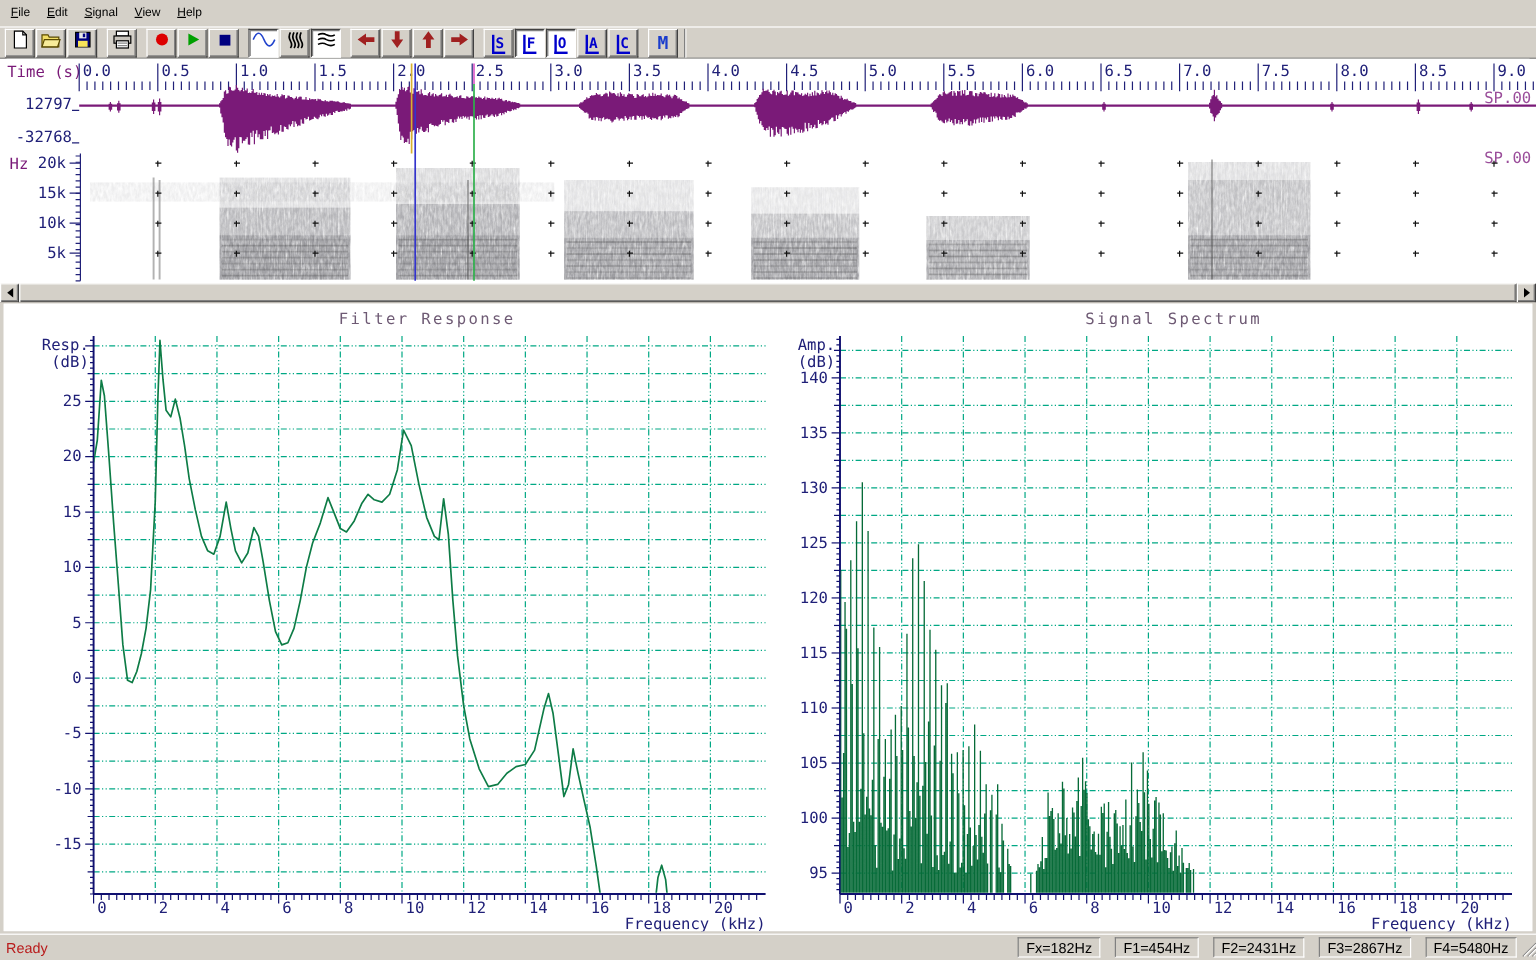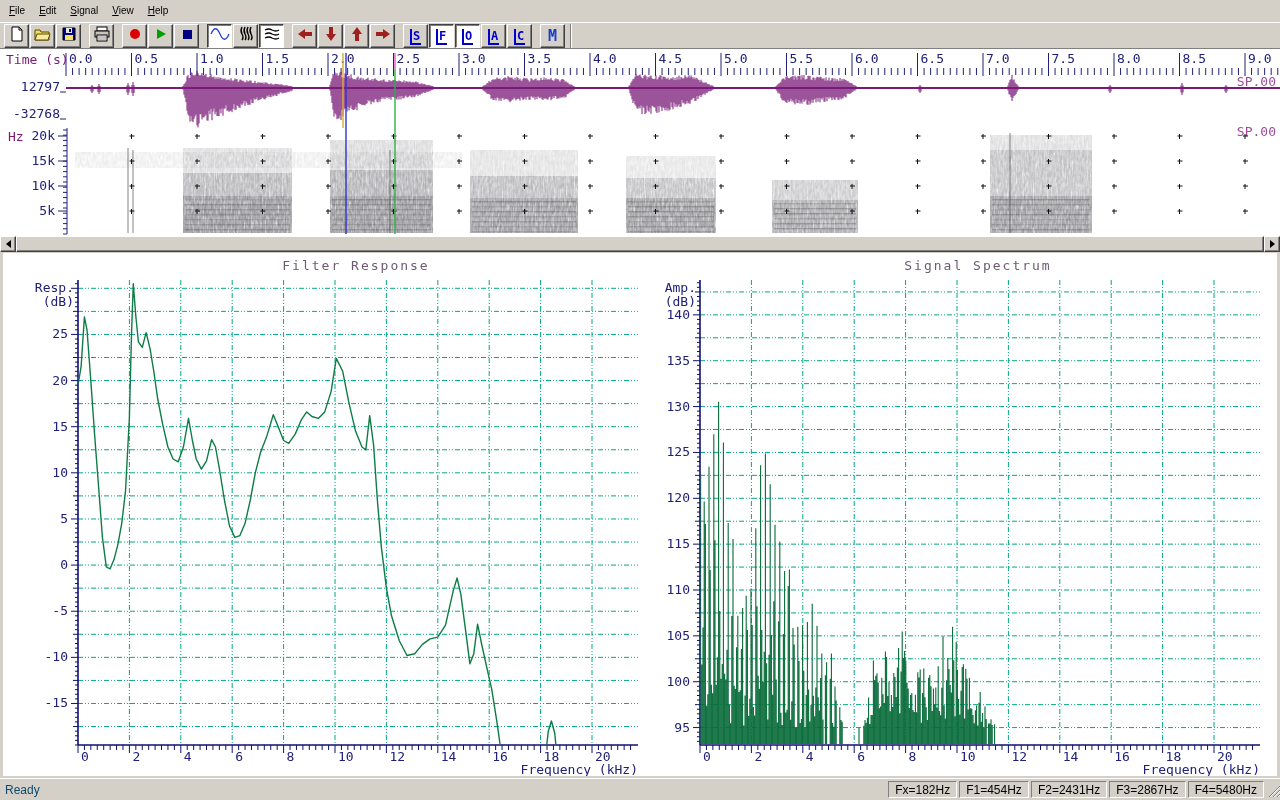--- a/index.html
+++ b/index.html
@@ -61,22 +61,22 @@
   
   .lower { position:absolute; left:0; top:252px; width:1280px; height:526px;
     background:#d4d0c8; padding:1px 3px 2px 3px; }
   .lower-inner { width:1274px; height:523px; background:#fff; position:relative; }
   .lower-inner svg { display:block; }
 
   
   .statusbar { position:absolute; left:0; top:778px; width:1280px; height:22px;
     background:#d4d0c8; border-top:1px solid #fff;
     display:flex; align-items:center; font-size:12px; }
-  .status-ready { padding-left:5px; color:#0c4a6e; flex:1; }
-  .status-field { height:17px; margin-left:2px; padding:1px 6px 0 6px;
+  .status-ready { padding-left:5px; color:#b91c1c; flex:1; }
+  .status-field { height:17px; margin-left:12px; padding:1px 6px 0 6px;
     border-top:1px solid #808080; border-left:1px solid #808080;
     border-right:1px solid #fff; border-bottom:1px solid #fff;
     color:#000; font-size:12px; white-space:nowrap; }
   .grip { width:14px; height:17px; margin-left:2px; position:relative; }
 </style>
 </head>
 <body>
 
 <div id="app">
 

